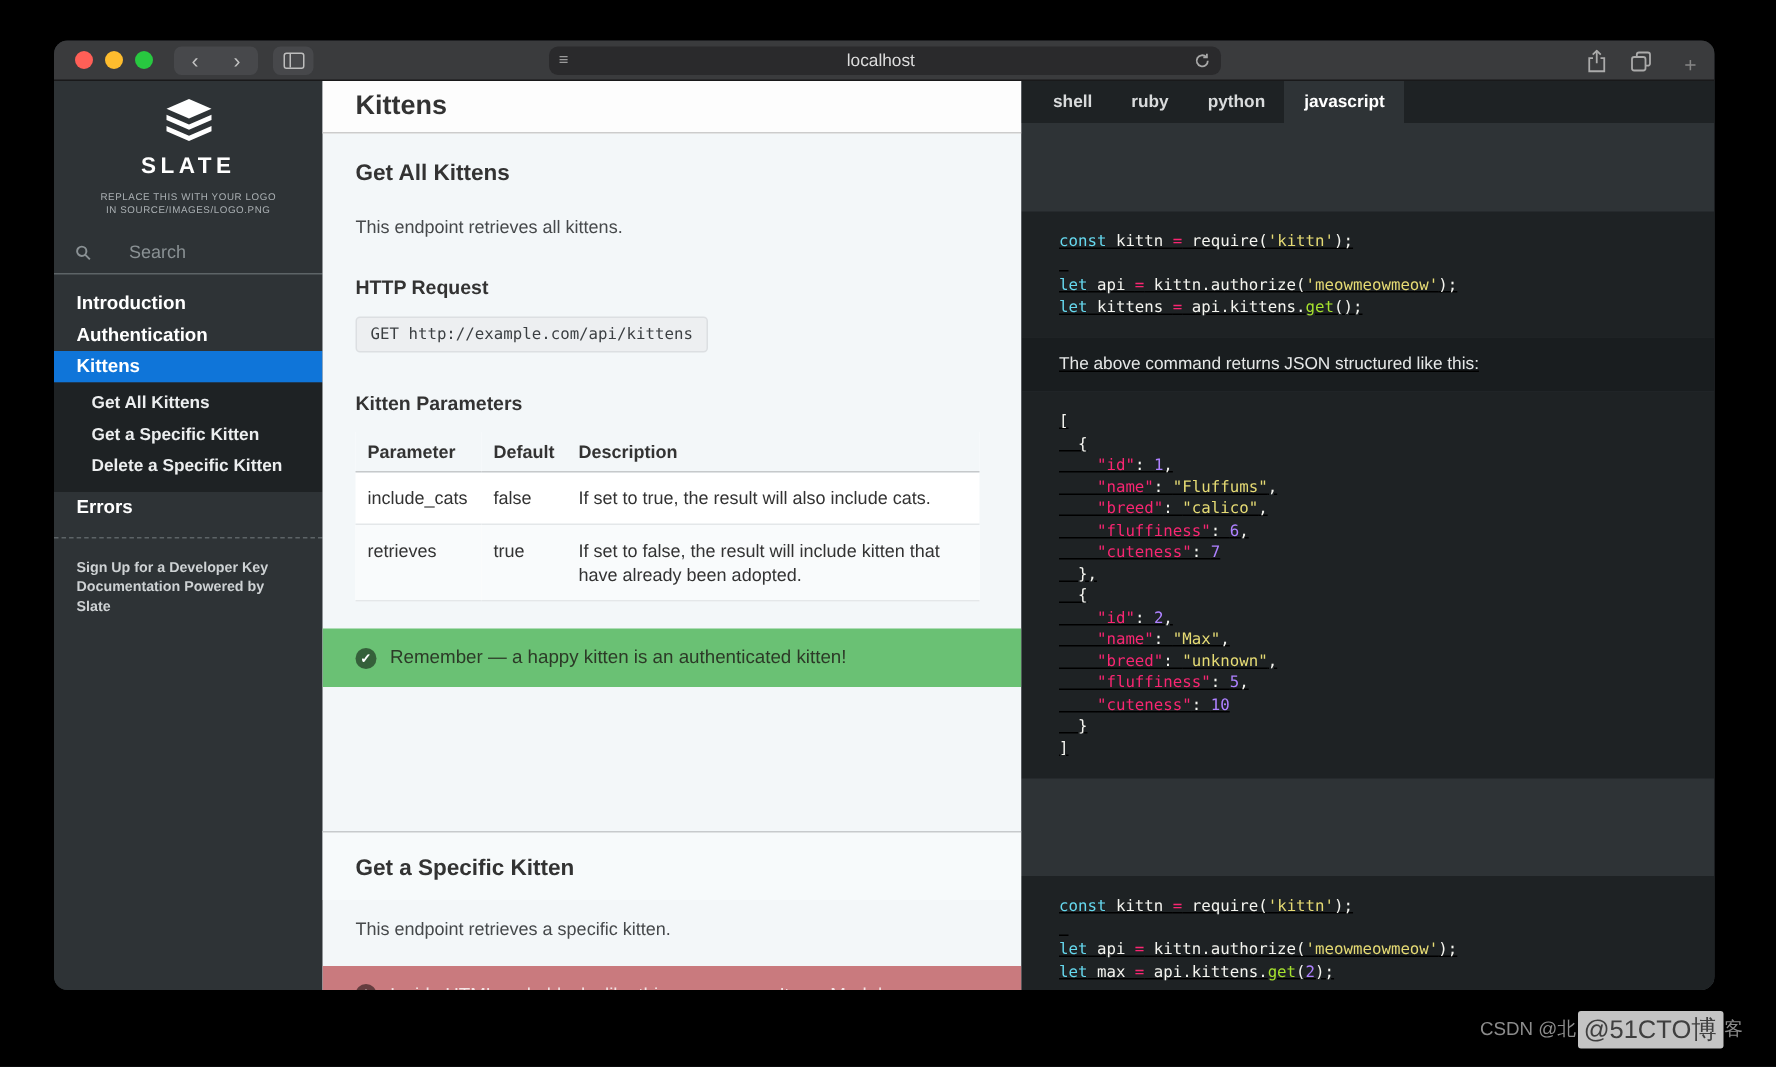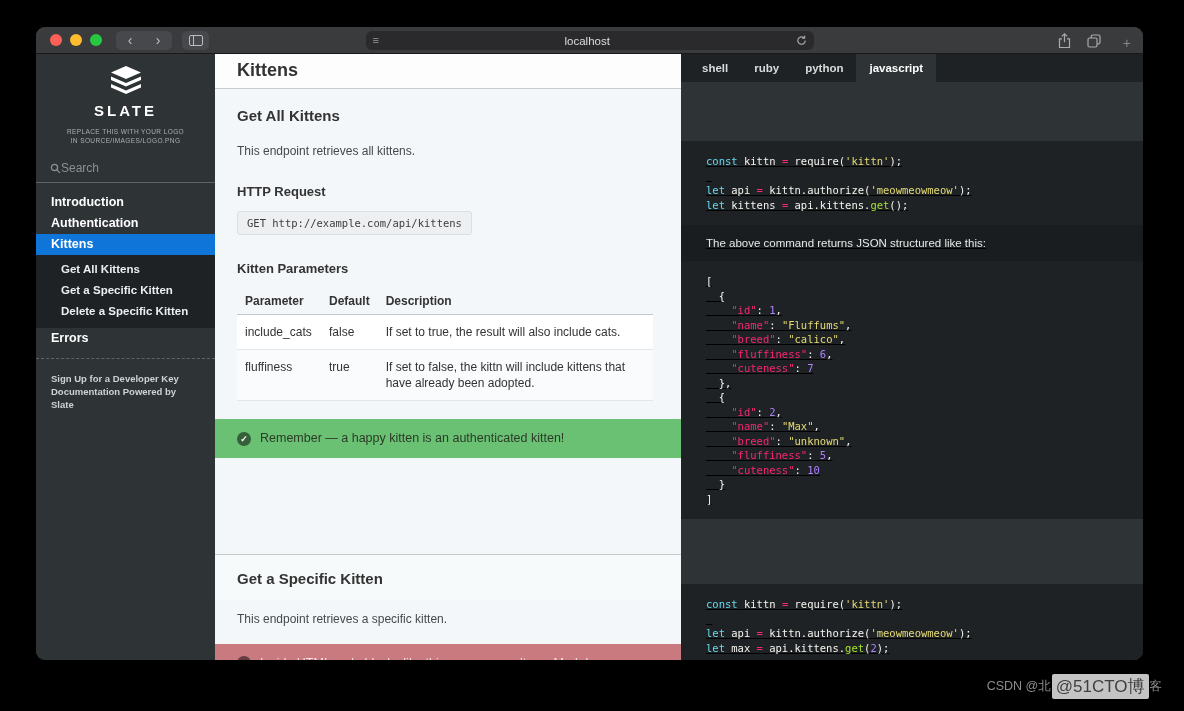--- a/index.html
+++ b/index.html
@@ -32,21 +32,21 @@
   .plus { position:absolute; right:12px; top:9px; color:#868686; font-size:14px; line-height:1; }
 
   
   .main { display:flex; height:calc(100% - 27px); }
 
   
   .sidebar { width:179px; flex:none; background:#2E3336; color:#fff; }
   .logo-wrap { padding-top:12px; text-align:center; }
   .brand { margin-top:6px; font-size:15px; font-weight:bold; letter-spacing:3px; color:#fff; }
   .logo-note { margin-top:8px; font-size:6.5px; line-height:9px; color:#aab0b3; letter-spacing:.4px; }
-  .search-row { margin-top:16px; display:flex; align-items:center; gap:0;
+  .search-row { margin-top:16px; display:flex; align-items:center; gap:25px;
                 padding:0 14px 7px; border-bottom:1px solid #5d6467; }
   .search-input { background:transparent; border:none; outline:none; color:#cfd3d5;
                   font-size:12px; width:100%; font-family:"Liberation Sans",sans-serif; }
   .search-input::placeholder { color:#8a9194; }
   .nav { margin-top:9px; }
   .nav-item { height:21px; line-height:21px; padding-left:15px; font-size:12.5px; font-weight:bold; color:#fff; }
   .nav-item.active { background:#0F75D9; }
   .nav-subgroup { background:#1E2224; padding:4px 0 6px; }
   .nav-sub { height:21px; line-height:21px; padding-left:25px; font-size:11.5px; font-weight:bold; color:#eceeef; }
   .nav-sep { border-top:1px dashed #5d6467; margin-top:9px; }
@@ -209,23 +209,23 @@
               <th>Description</th>
             </tr>
           </thead>
           <tbody>
             <tr>
               <td>include_cats</td>
               <td>false</td>
               <td>If set to true, the result will also include cats.</td>
             </tr>
             <tr>
-              <td>fluffiness</td>
+              <td>retrieves</td>
               <td>true</td>
-              <td>If set to false, the kittn will include kittens that have already been adopted.</td>
+              <td>If set to false, the result will include kitten that have already been adopted.</td>
             </tr>
           </tbody>
         </table>
       </div>
 
       <div class="aside success">
         <span class="aside-icon">✓</span>
         <span>Remember — a happy kitten is an authenticated kitten!</span>
       </div>
 

